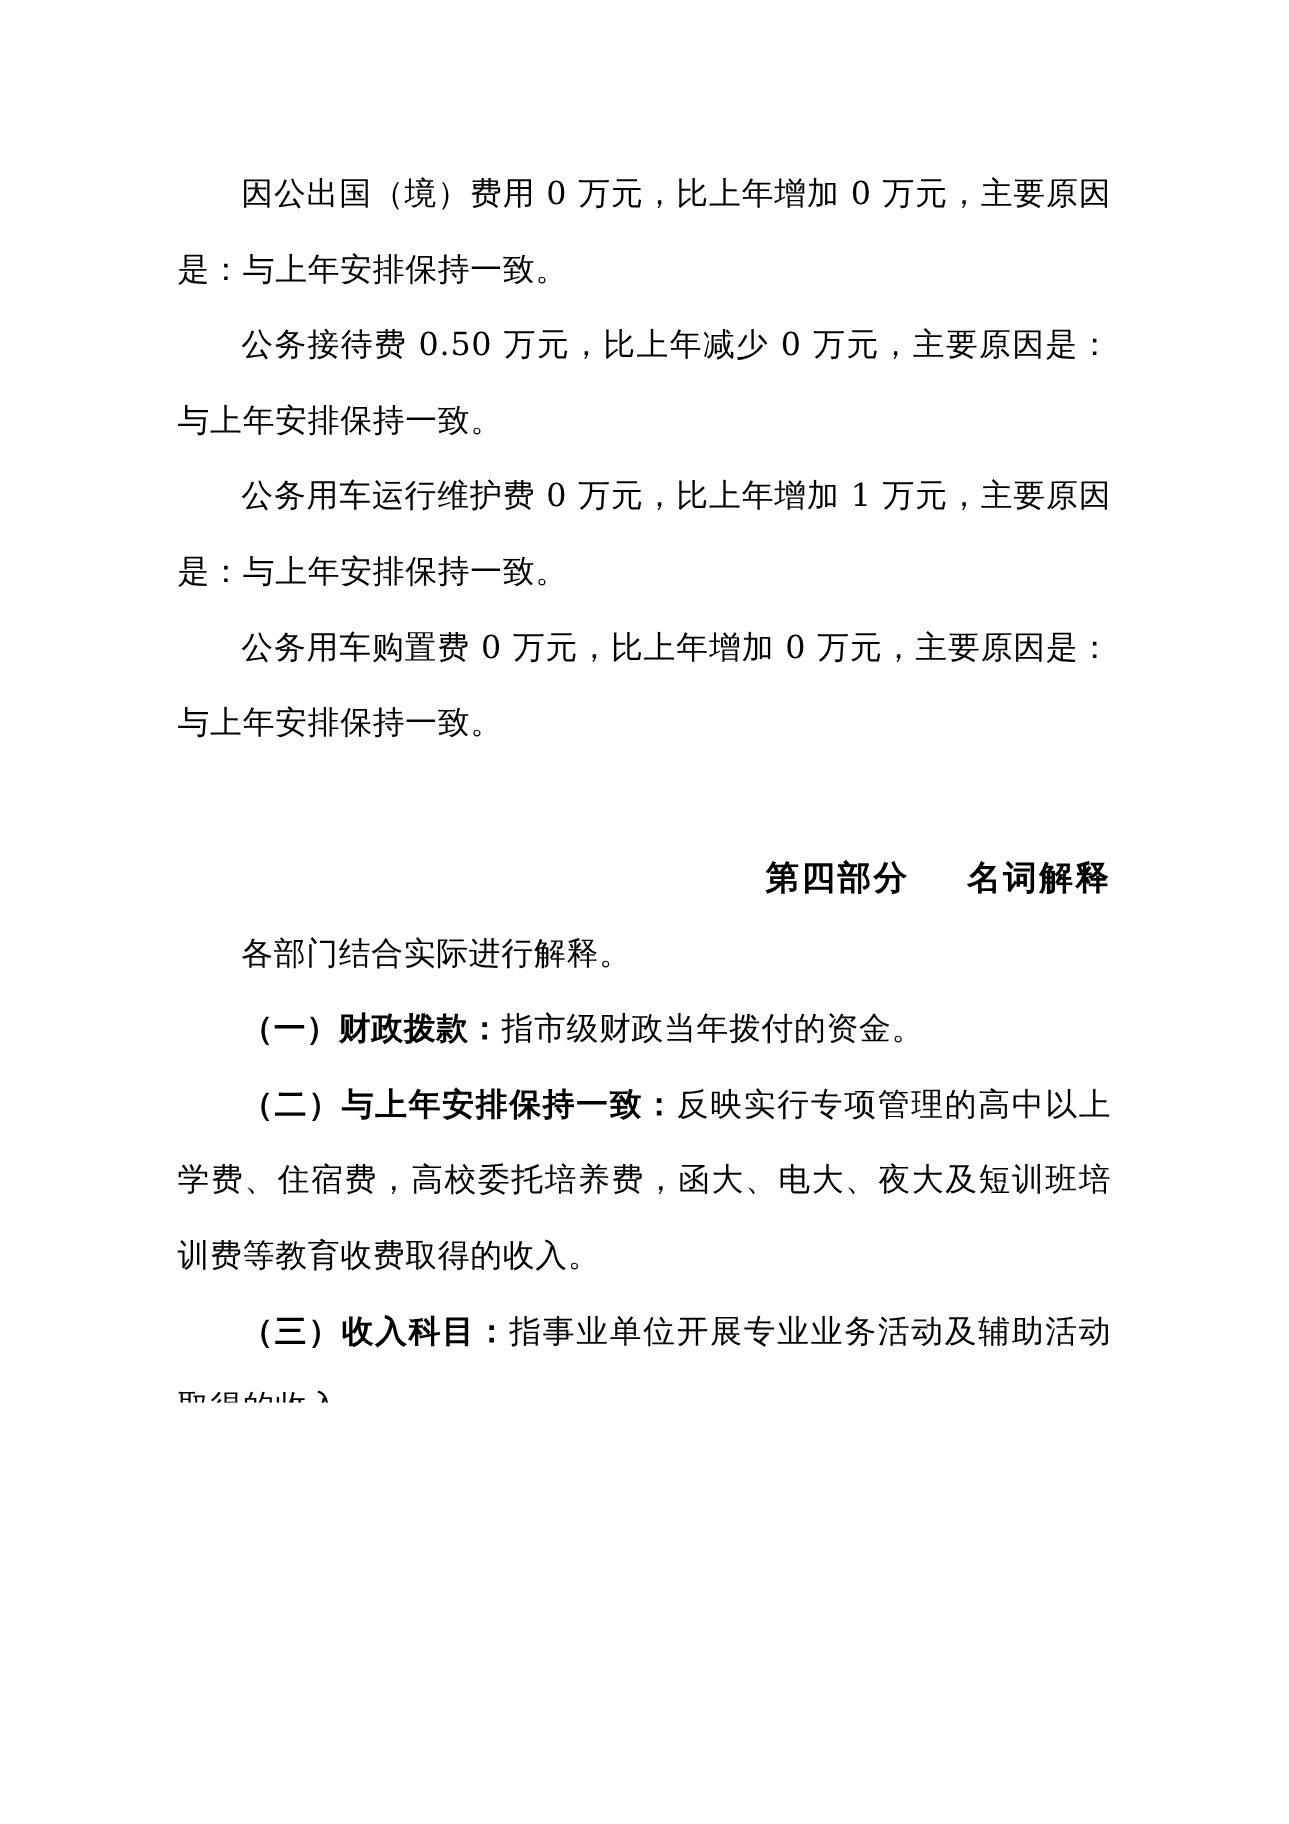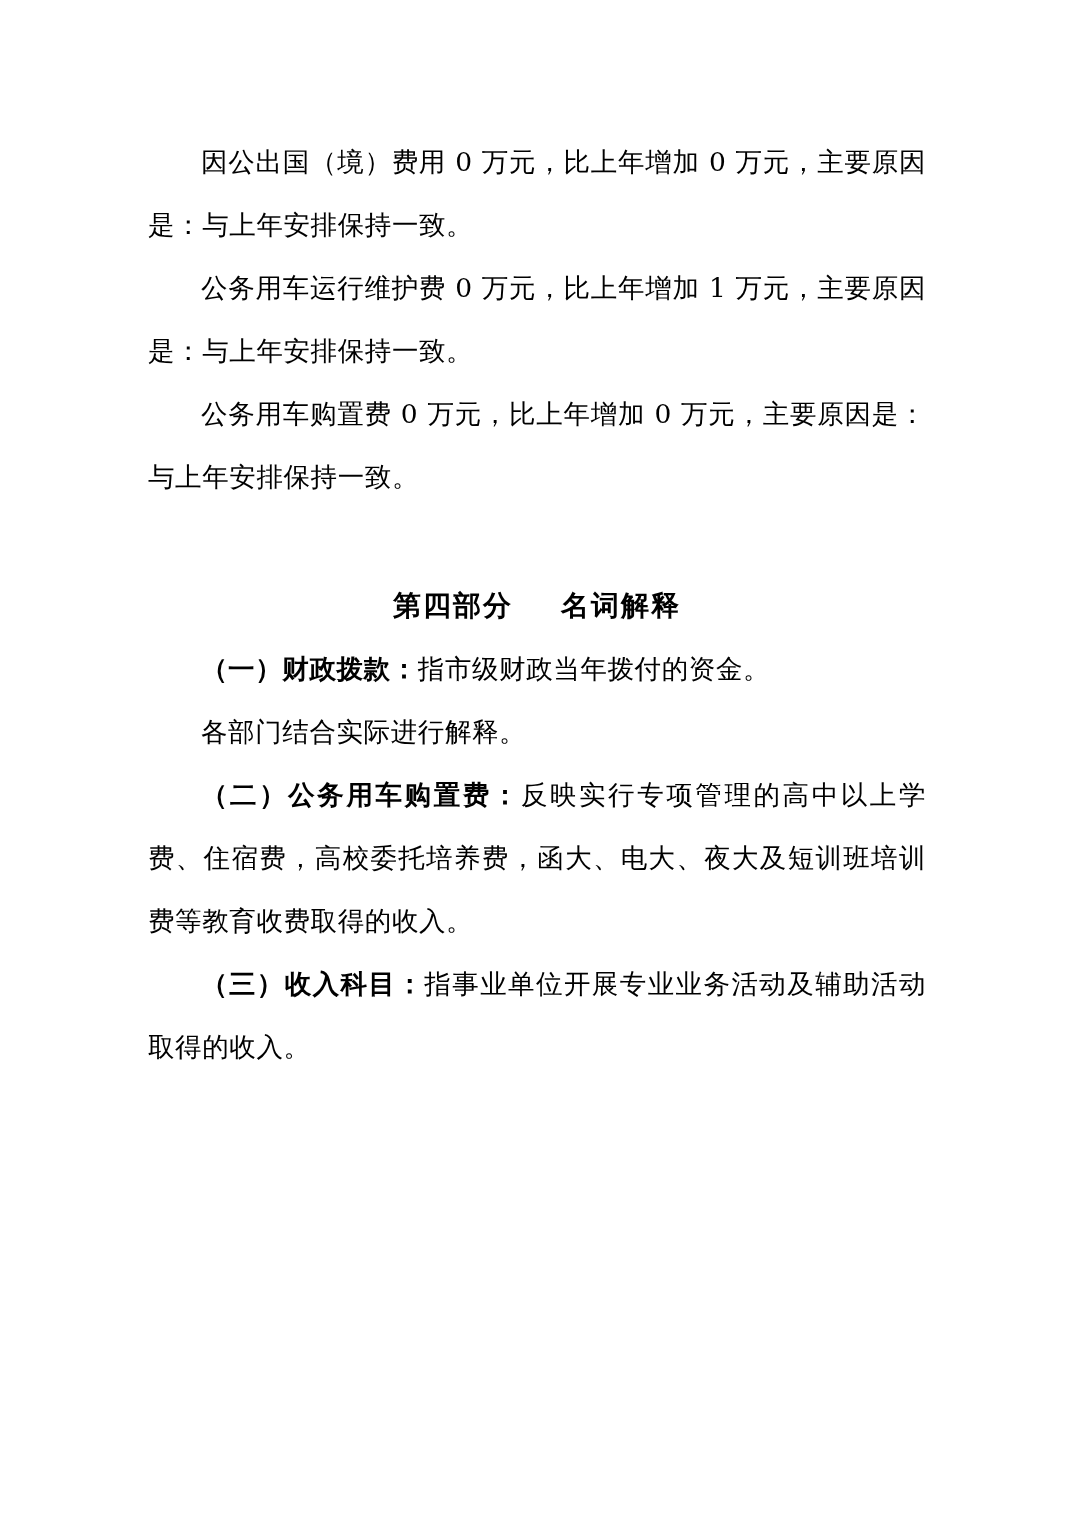--- a/index.html
+++ b/index.html
@@ -30,21 +30,21 @@
   }
   p {
     margin: 0;
   }
   .para {
     text-indent: 2em;
   }
   .section-title {
     margin-top: 66px;
     margin-bottom: 0;
-    text-align: center;
+    text-align: right;
     font-weight: bold;
     font-size: 28px;
     letter-spacing: 2px;
   }
   .section-title .gap {
     display: inline-block;
     width: 48px;
   }
   .heading-1 {
     margin-top: 78px;
@@ -58,36 +58,37 @@
     font-weight: bold;
   }
 </style>
 </head>
 <body>
 
 <div class="page">
   <div class="doc-body">
 
     <p class="para">因公出国（境）费用 0 万元，比上年增加 0 万元，主要原因是：与上年安排保持一致。</p>
+    <p class="para">公务接待费 0.50 万元，比上年减少 0 万元，主要原因是：与上年安排保持一致。</p>
     <p class="para">公务用车运行维护费 0 万元，比上年增加 1 万元，主要原因是：与上年安排保持一致。</p>
     <p class="para">公务用车购置费 0 万元，比上年增加 0 万元，主要原因是：与上年安排保持一致。</p>
 
     <p class="section-title">
       <span>第四部分</span><span class="gap"></span><span>名词解释</span>
     </p>
 
 
+    <p class="para">各部门结合实际进行解释。</p>
+
     <p class="para">
       <span class="term">（一）财政拨款：</span><span>指市级财政当年拨付的资金。</span>
     </p>
 
-    <p class="para">各部门结合实际进行解释。</p>
-
     <p class="para">
-      <span class="term">（二）公务用车购置费：</span><span>反映实行专项管理的高中以上学费、住宿费，高校委托培养费，函大、电大、夜大及短训班培训费等教育收费取得的收入。</span>
+      <span class="term">（二）与上年安排保持一致：</span><span>反映实行专项管理的高中以上学费、住宿费，高校委托培养费，函大、电大、夜大及短训班培训费等教育收费取得的收入。</span>
     </p>
 
     <p class="para">
       <span class="term">（三）收入科目：</span><span>指事业单位开展专业业务活动及辅助活动取得的收入。</span>
     </p>
 
   </div>
 </div>
 
 </body></html>

